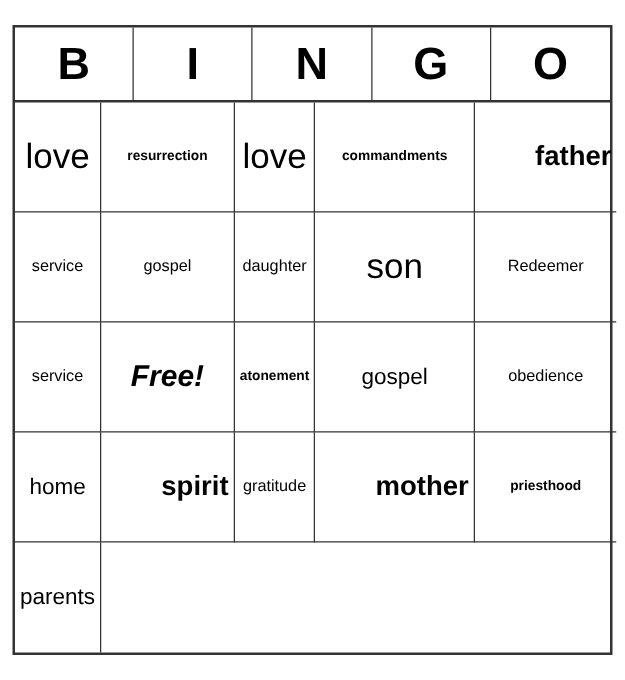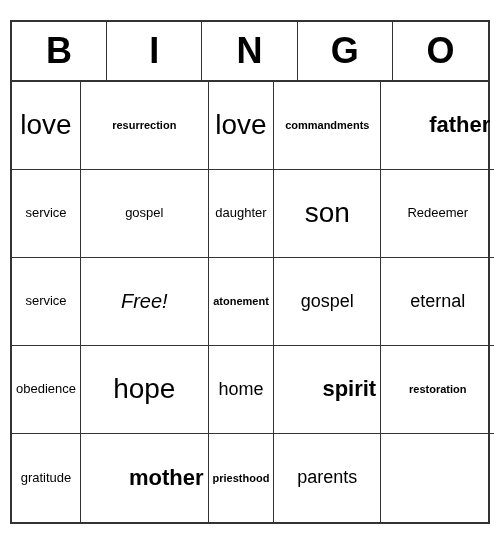--- a/index.html
+++ b/index.html
@@ -53,21 +53,21 @@
       border-bottom: none;
     }
     .cell-text {
       line-height: 1.1;
     }
     .size-xl { font-size: 28px; font-weight: normal; }
     .size-lg { font-size: 22px; font-weight: bold; margin-left: 44px; }
     .size-md { font-size: 18px; font-weight: normal; }
     .size-sm { font-size: 13px; font-weight: normal; text-align: center; }
     .size-xs { font-size: 11px; font-weight: bold; }
-    .free-cell { font-size: 20px; font-weight: normal; font-style: italic; }
+    .free-cell { font-size: 24px; font-weight: bold; font-style: italic; }
   </style>
 </head>
 <body>
 
 <div class="bingo-card">
   <div class="bingo-header">
   <div class="bingo-header-cell">B</div>
       <div class="bingo-header-cell">I</div>
       <div class="bingo-header-cell">N</div>
       <div class="bingo-header-cell">G</div>
@@ -110,36 +110,27 @@
       <div class="bingo-cell">
         <span class="free-cell">Free!</span>
       </div>
       <div class="bingo-cell">
         <span class="cell-text size-xs">atonement</span>
       </div>
       <div class="bingo-cell">
         <span class="cell-text size-md">gospel</span>
       </div>
       <div class="bingo-cell">
-        <span class="cell-text size-md">eternal</span>
-      </div>
-      <div class="bingo-cell">
         <span class="cell-text size-sm">obedience</span>
-      </div>
-      <div class="bingo-cell">
-        <span class="cell-text size-xl">hope</span>
       </div>
       <div class="bingo-cell">
         <span class="cell-text size-md">home</span>
       </div>
       <div class="bingo-cell">
         <span class="cell-text size-lg">spirit</span>
-      </div>
-      <div class="bingo-cell">
-        <span class="cell-text size-xs">restoration</span>
       </div>
       <div class="bingo-cell">
         <span class="cell-text size-sm">gratitude</span>
       </div>
       <div class="bingo-cell">
         <span class="cell-text size-lg">mother</span>
       </div>
       <div class="bingo-cell">
         <span class="cell-text size-xs">priesthood</span>
       </div>

